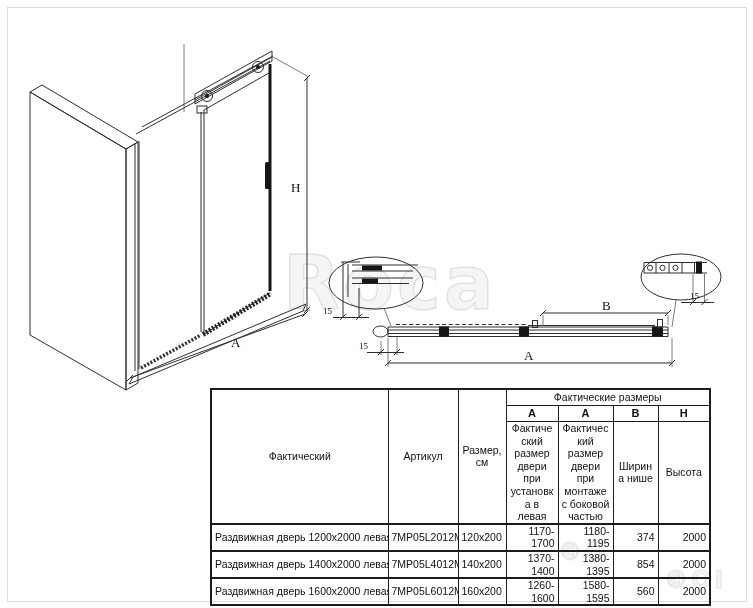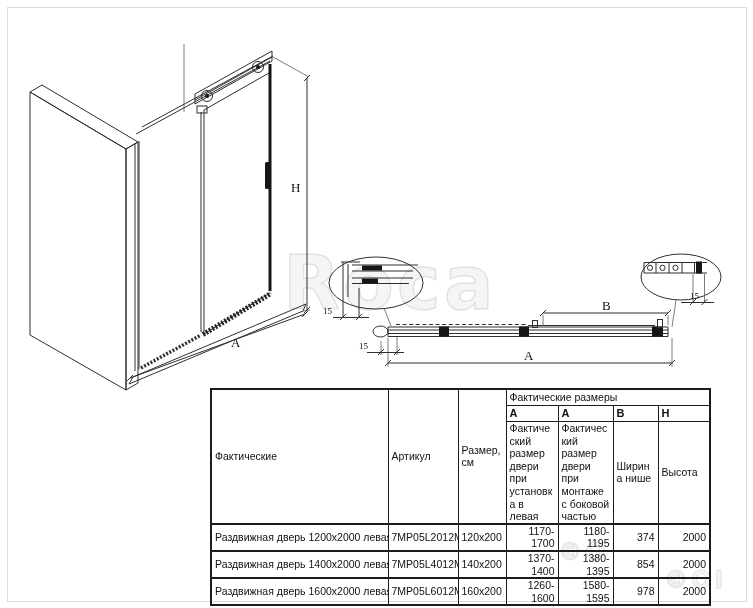--- a/index.html
+++ b/index.html
@@ -38,21 +38,21 @@
   table.spec{
     position:absolute;left:210px;top:388px;width:500px;
     border-collapse:collapse;table-layout:fixed;
     font-size:10.5px;line-height:1.2;color:#111;
   }
   table.spec td{
     border:1px solid #1c1c1c;padding:0 3px;overflow:hidden;
     vertical-align:middle;background:transparent;
   }
   table.spec{border:2px solid #1c1c1c;}
-  td.hdr{}
+  td.hdr{text-align:center;}
   td.group{height:15px;}
   td.letter{font-weight:700;font-size:11px;height:15px;border-bottom-width:2px;}
   td.desc{height:88px;overflow-wrap:anywhere;border-bottom-width:2px;}
   td.bL3{border-left-width:3px;}
   tr.rdata td{height:16px;border-top-width:2px;}
   td.num{text-align:right;padding-right:4px;}
   td.txt{text-align:left;white-space:nowrap;}
 </style>
 </head>
 <body>
@@ -230,21 +230,21 @@
       <col style="width:177px">
         <col style="width:70px">
         <col style="width:48px">
       <col style="width:52px">
         <col style="width:55px">
         <col style="width:45px">
         <col style="width:52px">
     </colgroup>
     <tbody>
       <tr>
-        <td class="hdr" rowspan="3">Фактические</td>
+        <td class="hdr" rowspan="3">Фактический</td>
         <td class="hdr" rowspan="3">Артикул</td>
         <td class="hdr" rowspan="3">Размер, см</td>
         <td class="hdr group" colspan="4">Фактические размеры</td>
       </tr>
       <tr>
         <td class="hdr letter">А</td>
         <td class="hdr letter">А</td>
         <td class="hdr letter">В</td>
         <td class="hdr letter bL3">Н</td>
       </tr>
@@ -271,19 +271,19 @@
         <td class="num">1380-1395</td>
         <td class="num">854</td>
         <td class="num bL3">2000</td>
       </tr>
       <tr class="rdata">
         <td class="txt">Раздвижная дверь 1600х2000 левая</td>
         <td class="txt">7MP05L6012M</td>
         <td class="txt">160х200</td>
         <td class="num">1260-1600</td>
         <td class="num">1580-1595</td>
-        <td class="num">978</td>
+        <td class="num">560</td>
         <td class="num bL3">2000</td>
       </tr>
     </tbody>
   </table>
 
 </div>
 
 </body></html>

